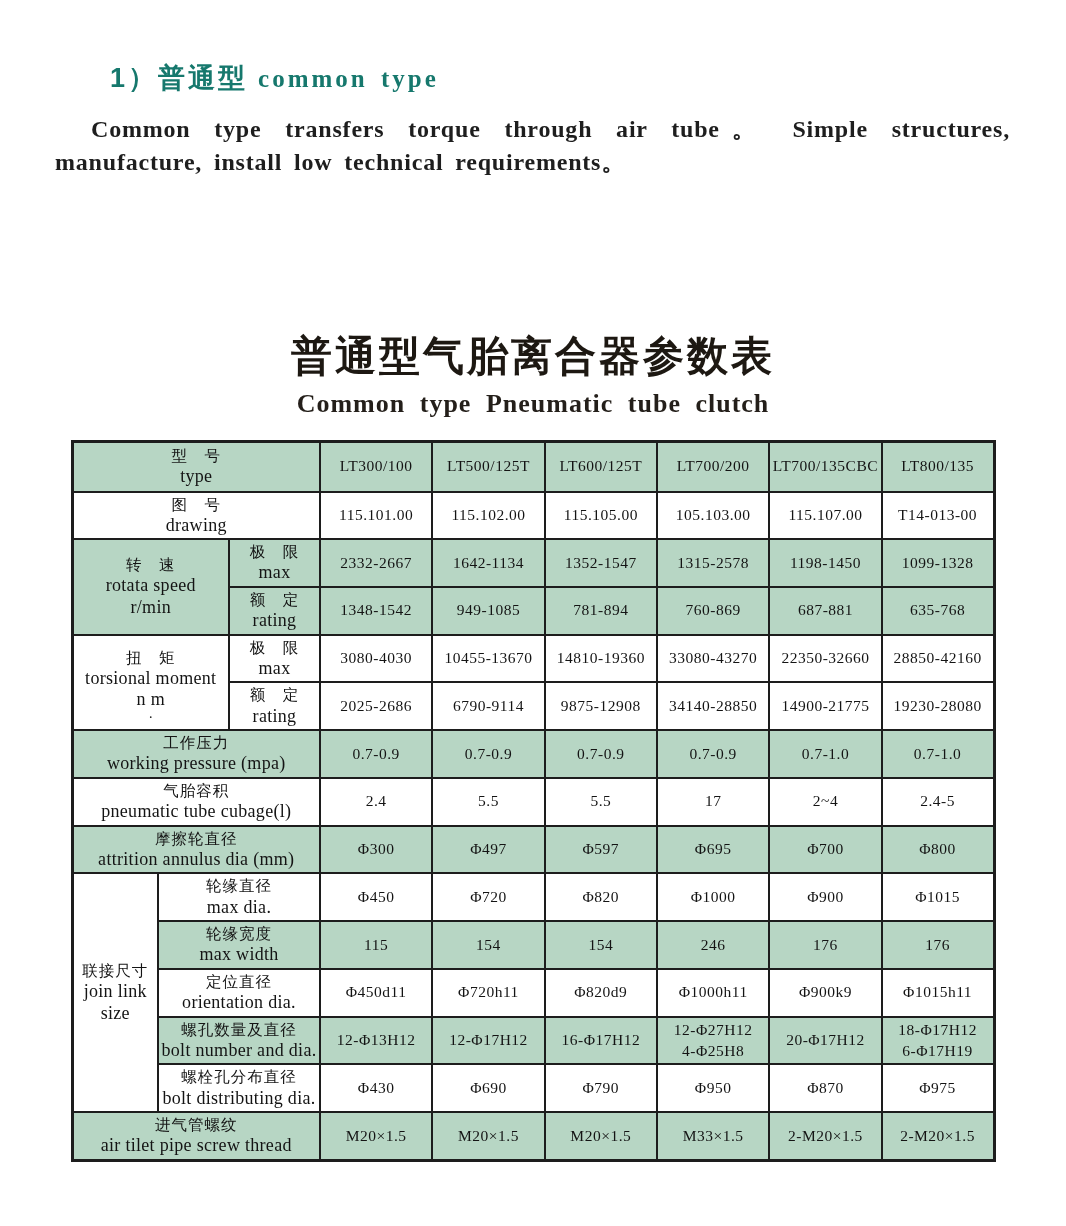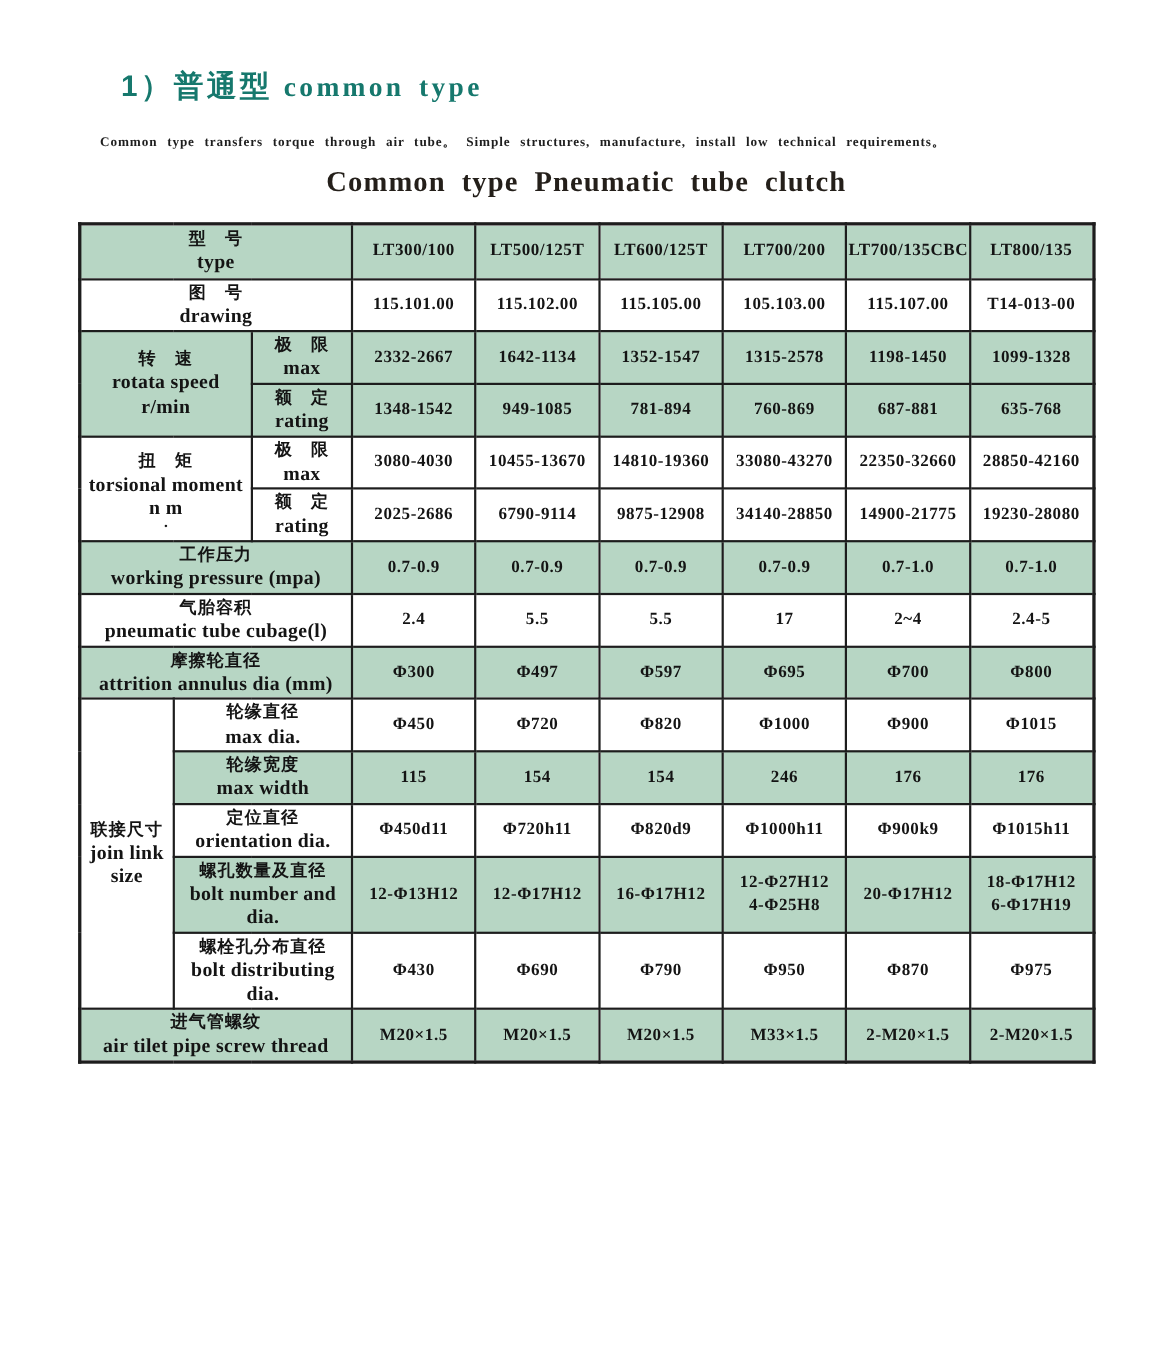--- a/index.html
+++ b/index.html
@@ -37,21 +37,21 @@
   
   .para-zh{
     margin:24px 44px 0 40px;
     font-family:"Liberation Sans", sans-serif;
     font-size:19px;line-height:33px;letter-spacing:0.5px;
     color:#2b2b2b;text-indent:48px;text-align:justify;
   }
   .para-en{
     margin:17px 56px 0 55px;
     font-family:"Liberation Serif", serif;
-    font-weight:bold;font-size:12px;line-height:33px;
+    font-weight:bold;font-size:24px;line-height:33px;
     letter-spacing:0.8px;word-spacing:5px;
     color:#1e1e1e;text-indent:36px;text-align:justify;
   }
 
   
   .title-zh{
     margin-top:150px;
     text-align:center;
     font-weight:bold;font-size:41px;letter-spacing:3px;
     color:#1d1812;
@@ -63,21 +63,21 @@
     color:#241f1a;
   }
 
   
   table.spec{
     margin:21px auto 0 auto;
     width:925px;
     border-collapse:collapse;
     table-layout:fixed;
     border:3px solid var(--border);
-    font-weight:bold;
+    font-weight:normal;
     color:#141414;
   }
   table.spec td{
     border:2px solid var(--border);
     text-align:center;
     vertical-align:middle;
     padding:2px 1px;
     overflow:hidden;
   }
   td.g{background:var(--green);}
@@ -92,20 +92,21 @@
 
 <div class="page">
 
   <div class="heading">
     <span class="h-num">1）</span><span class="h-zh">普通型</span>
     <span class="h-en">common type</span>
   </div>
 
   <p class="para-en">Common type transfers torque through air tube。 Simple structures, manufacture, install low technical requirements。</p>
 
+  <div class="title-zh">普通型气胎离合器参数表</div>
   <div class="title-en">Common type Pneumatic tube clutch</div>
 
   <table class="spec">
     <colgroup>
       <col style="width:86px">
         <col style="width:71px">
         <col style="width:91px">
       <col>
         <col>
         <col>

